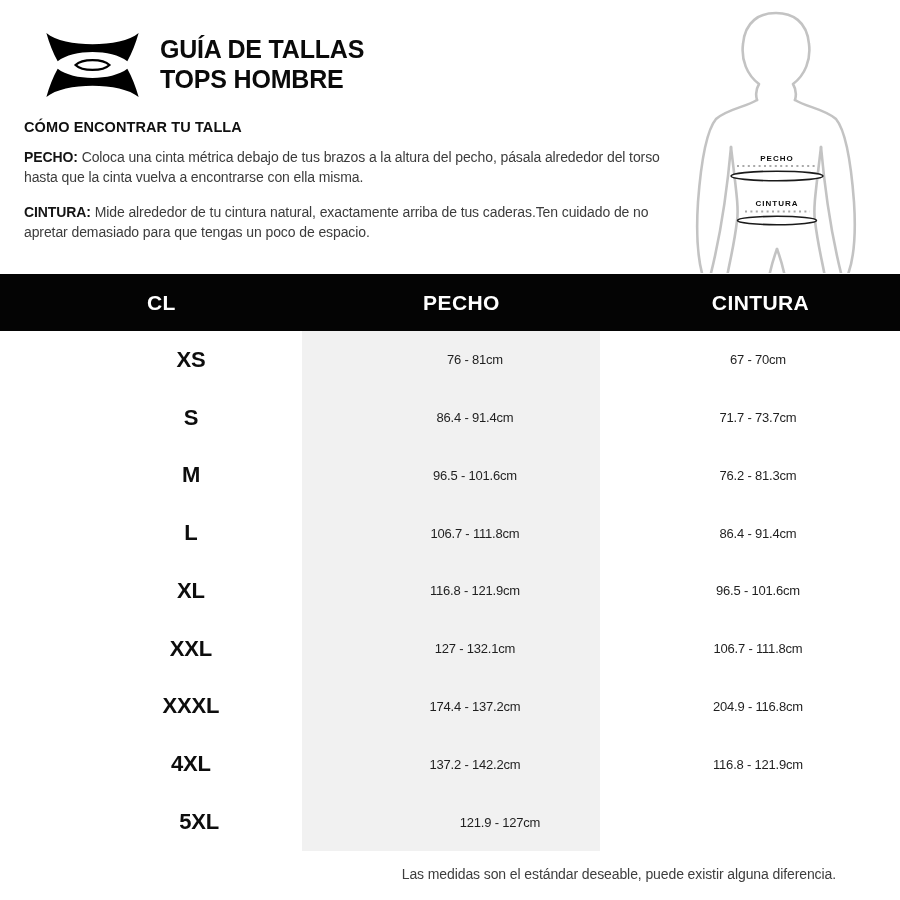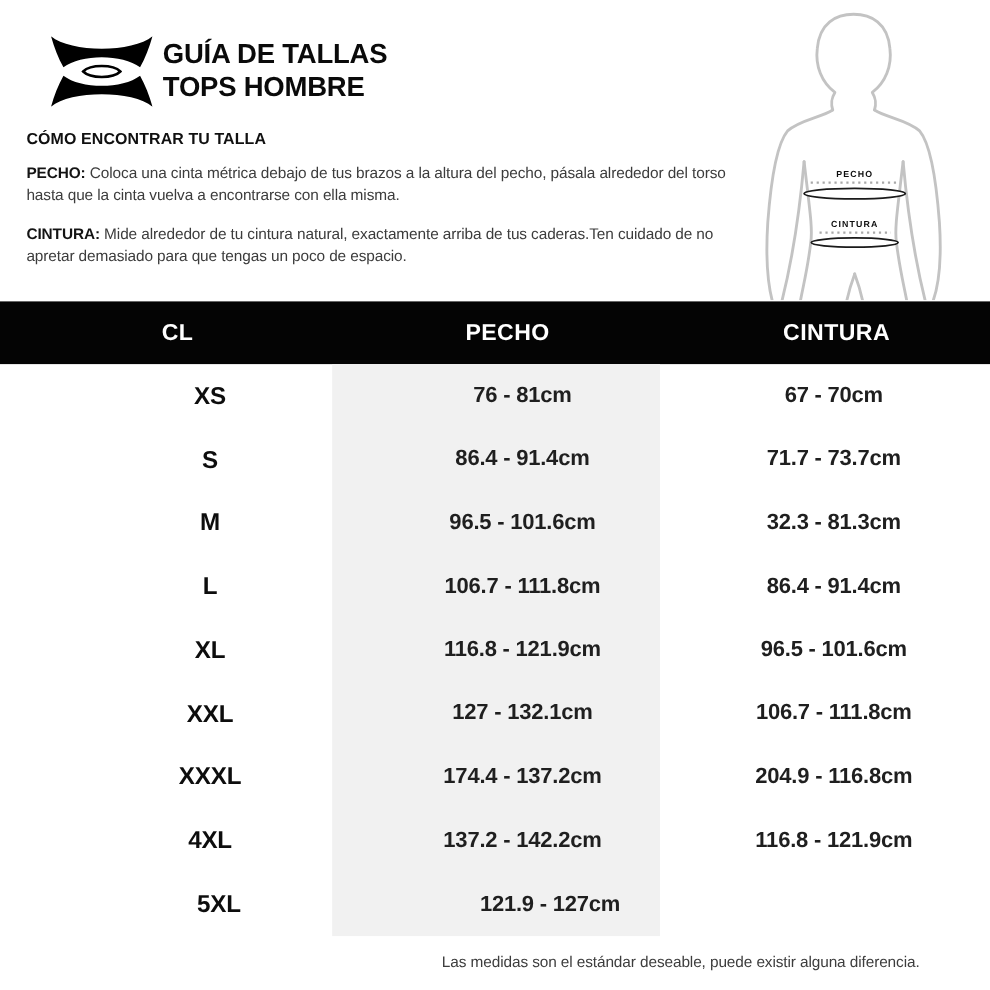--- a/index.html
+++ b/index.html
@@ -1,21 +1,21 @@
 <!DOCTYPE html>
 <html><head>
 <meta charset="utf-8">
 <style>
   html,body{margin:0;padding:0;background:#fff;}
   .page{position:relative;width:900px;height:900px;background:#ffffff;overflow:hidden;
         font-family:"Liberation Sans",sans-serif;color:#111;}
 
   
   .logo{position:absolute;left:45px;top:33px;width:95px;height:64px;}
-  .title{position:absolute;left:148px;top:34px;font-size:25px;font-weight:bold;
+  .title{position:absolute;left:160px;top:34px;font-size:25px;font-weight:bold;
          line-height:30px;letter-spacing:-0.2px;color:#0a0a0a;}
 
   
   .howto{position:absolute;left:24px;top:119px;width:648px;}
   .howto h3{font-size:14.5px;font-weight:bold;color:#101010;margin:0 0 12px 0;letter-spacing:0.1px;}
   .howto p{font-size:14px;line-height:20px;color:#3c3c3c;margin:0 0 15px 0;letter-spacing:-0.1px;}
   .howto strong{color:#141414;}
 
   
   .diagram{position:absolute;left:670px;top:0;width:230px;height:273px;overflow:hidden;}
@@ -31,21 +31,21 @@
   .thead{display:flex;height:57px;background:#040404;align-items:center;}
   .th{color:#ffffff;font-weight:bold;font-size:21px;letter-spacing:0.4px;text-align:center;padding-left:21px;}
   .c-size{width:302px;}
   .c-chest{width:298px;}
   .c-waist{width:300px;}
   .tbody{position:relative;height:520px;}
   .stripe{position:absolute;left:302px;top:0;width:298px;height:520px;background:#f1f1f1;}
   .trow{display:flex;height:57.78px;align-items:center;position:relative;}
   .cell{text-align:center;}
   .size-cell{font-weight:bold;font-size:22px;color:#0d0d0d;letter-spacing:-0.2px;padding-left:48px;}
-  .val-cell{font-size:20px;color:#1f1f1f;letter-spacing:-0.2px;font-weight:bold;}
+  .val-cell{font-size:13px;color:#1f1f1f;letter-spacing:-0.2px;}
 
   
   .footer{position:absolute;left:0;top:866px;width:836px;text-align:right;
           font-size:14px;line-height:16px;color:#3d3d3d;letter-spacing:-0.1px;}
 </style>
 </head>
 <body>
 
 <div class="page">
 
@@ -106,21 +106,21 @@
         <div class="cell val-cell c-waist">67 - 70cm</div>
       </div>
       <div class="trow">
         <div class="cell size-cell c-size">S</div>
         <div class="cell val-cell c-chest">86.4 - 91.4cm</div>
         <div class="cell val-cell c-waist">71.7 - 73.7cm</div>
       </div>
       <div class="trow">
         <div class="cell size-cell c-size">M</div>
         <div class="cell val-cell c-chest">96.5 - 101.6cm</div>
-        <div class="cell val-cell c-waist">32.3 - 81.3cm</div>
+        <div class="cell val-cell c-waist">76.2 - 81.3cm</div>
       </div>
       <div class="trow">
         <div class="cell size-cell c-size">L</div>
         <div class="cell val-cell c-chest">106.7 - 111.8cm</div>
         <div class="cell val-cell c-waist">86.4 - 91.4cm</div>
       </div>
       <div class="trow">
         <div class="cell size-cell c-size">XL</div>
         <div class="cell val-cell c-chest">116.8 - 121.9cm</div>
         <div class="cell val-cell c-waist">96.5 - 101.6cm</div>

